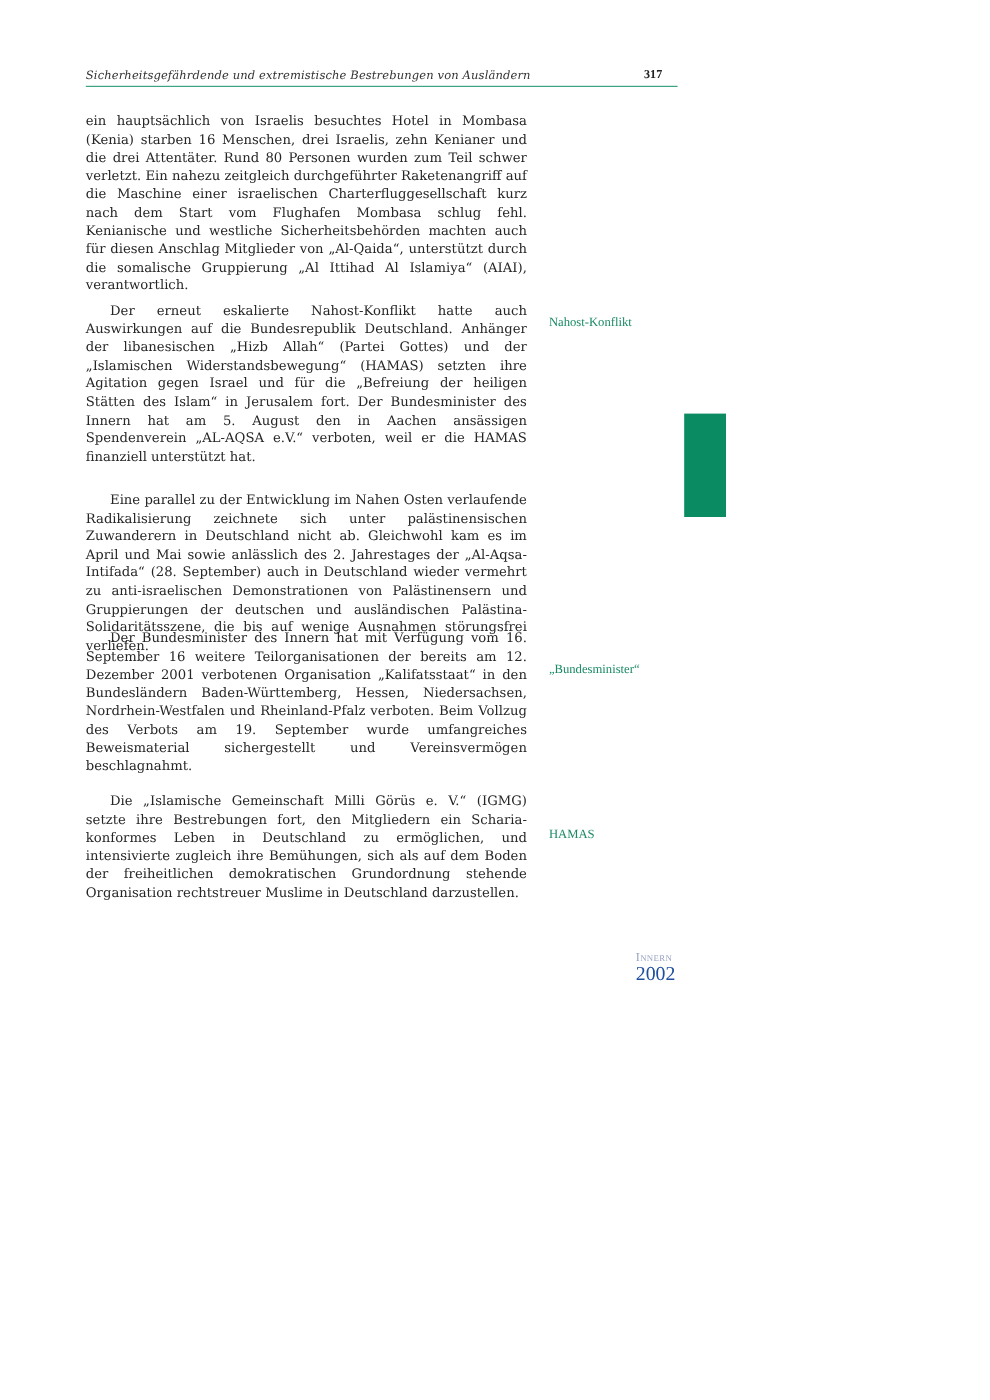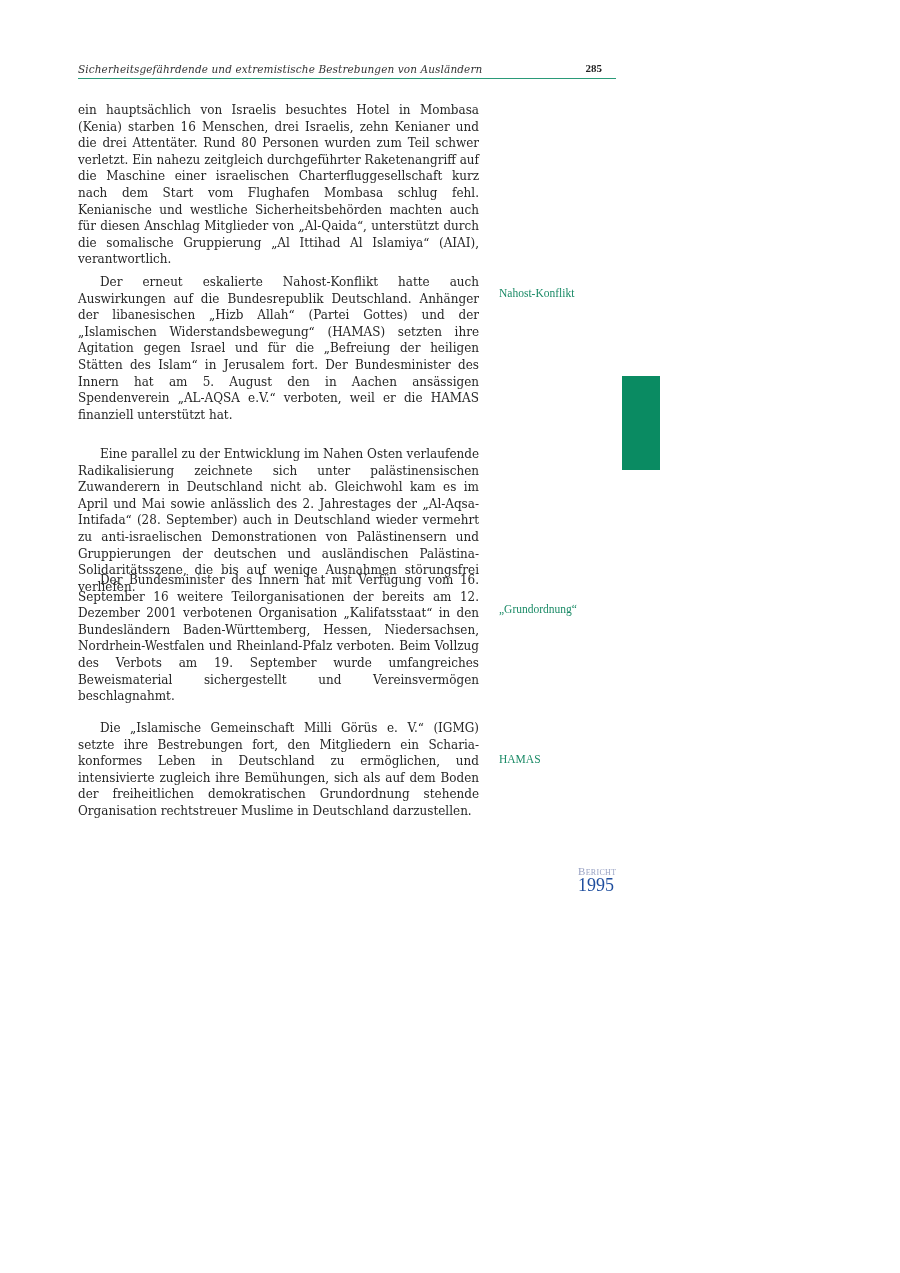--- a/index.html
+++ b/index.html
@@ -14,44 +14,44 @@
     .green-bar { position: absolute; left: 622px; top: 376px; width: 38px; height: 94px; background: #0a8b62; }
     .logo { position: absolute; left: 578px; top: 866px; font-family: "Liberation Serif", serif; line-height: 1; }
     .logo-word { font-size: 11px; color: #9aa3c4; letter-spacing: 0.3px; font-variant: small-caps; }
     .logo-year { font-size: 18px; color: #1f4e9e; margin-top: -1px; }
   </style>
 </head>
 <body>
 
 <div class="header">
   <span class="header-title">Sicherheitsgefährdende und extremistische Bestrebungen von Ausländern</span>
-  <span class="header-page">285</span>
+  <span class="header-page">317</span>
 </div>
 
 <div class="body-col" style="top:102px;">
   <p class="para">ein hauptsächlich von Israelis besuchtes Hotel in Mombasa (Kenia) starben 16 Menschen, drei Israelis, zehn Kenianer und die drei Attentäter. Rund 80 Personen wurden zum Teil schwer verletzt. Ein nahezu zeitgleich durchgeführter Raketenangriff auf die Maschine einer israelischen Charterfluggesellschaft kurz nach dem Start vom Flughafen Mombasa schlug fehl. Kenianische und westliche Sicherheitsbehörden machten auch für diesen Anschlag Mitglieder von „Al-Qaida“, unterstützt durch die somalische Gruppierung „Al Ittihad Al Islamiya“ (AIAI), verantwortlich.</p>
 </div>
 
 <div class="body-col" style="top:274px;">
   <p class="para indent">Der erneut eskalierte Nahost-Konflikt hatte auch Auswirkungen auf die Bundesrepublik Deutschland. Anhänger der libanesischen „Hizb Allah“ (Partei Gottes) und der „Islamischen Widerstandsbewegung“ (HAMAS) setzten ihre Agitation gegen Israel und für die „Befreiung der heiligen Stätten des Islam“ in Jerusalem fort. Der Bundesminister des Innern hat am 5. August den in Aachen ansässigen Spendenverein „AL-AQSA e.V.“ verboten, weil er die HAMAS finanziell unterstützt hat.</p>
 </div>
 <div class="margin-note" style="top:287px;">Nahost-Konflikt</div>
 
 <div class="body-col" style="top:446px;">
   <p class="para indent">Eine parallel zu der Entwicklung im Nahen Osten verlaufende Radikalisierung zeichnete sich unter palästinensischen Zuwanderern in Deutschland nicht ab. Gleichwohl kam es im April und Mai sowie anlässlich des 2. Jahrestages der „Al-Aqsa-Intifada“ (28. September) auch in Deutschland wieder vermehrt zu anti-israelischen Demonstrationen von Palästinensern und Gruppierungen der deutschen und ausländischen Palästina-Solidaritätsszene, die bis auf wenige Ausnahmen störungsfrei verliefen.</p>
 </div>
 
 <div class="body-col" style="top:572px;">
   <p class="para indent">Der Bundesminister des Innern hat mit Verfügung vom 16. September 16 weitere Teilorganisationen der bereits am 12. Dezember 2001 verbotenen Organisation „Kalifatsstaat“ in den Bundesländern Baden-Württemberg, Hessen, Niedersachsen, Nordrhein-Westfalen und Rheinland-Pfalz verboten. Beim Vollzug des Verbots am 19. September wurde umfangreiches Beweismaterial sichergestellt und Vereinsvermögen beschlagnahmt.</p>
 </div>
-<div class="margin-note" style="top:603px;">„Grundordnung“</div>
+<div class="margin-note" style="top:603px;">„Bundesminister“</div>
 
 <div class="body-col" style="top:720px;">
   <p class="para indent">Die „Islamische Gemeinschaft Milli Görüs e. V.“ (IGMG) setzte ihre Bestrebungen fort, den Mitgliedern ein Scharia-konformes Leben in Deutschland zu ermöglichen, und intensivierte zugleich ihre Bemühungen, sich als auf dem Boden der freiheitlichen demokratischen Grundordnung stehende Organisation rechtstreuer Muslime in Deutschland darzustellen.</p>
 </div>
 <div class="margin-note" style="top:753px;">HAMAS</div>
 
 <div class="green-bar"></div>
 
 <div class="logo">
-  <div class="logo-word">Bericht</div>
-  <div class="logo-year">1995</div>
+  <div class="logo-word">Innern</div>
+  <div class="logo-year">2002</div>
 </div>
 
 </body></html>

